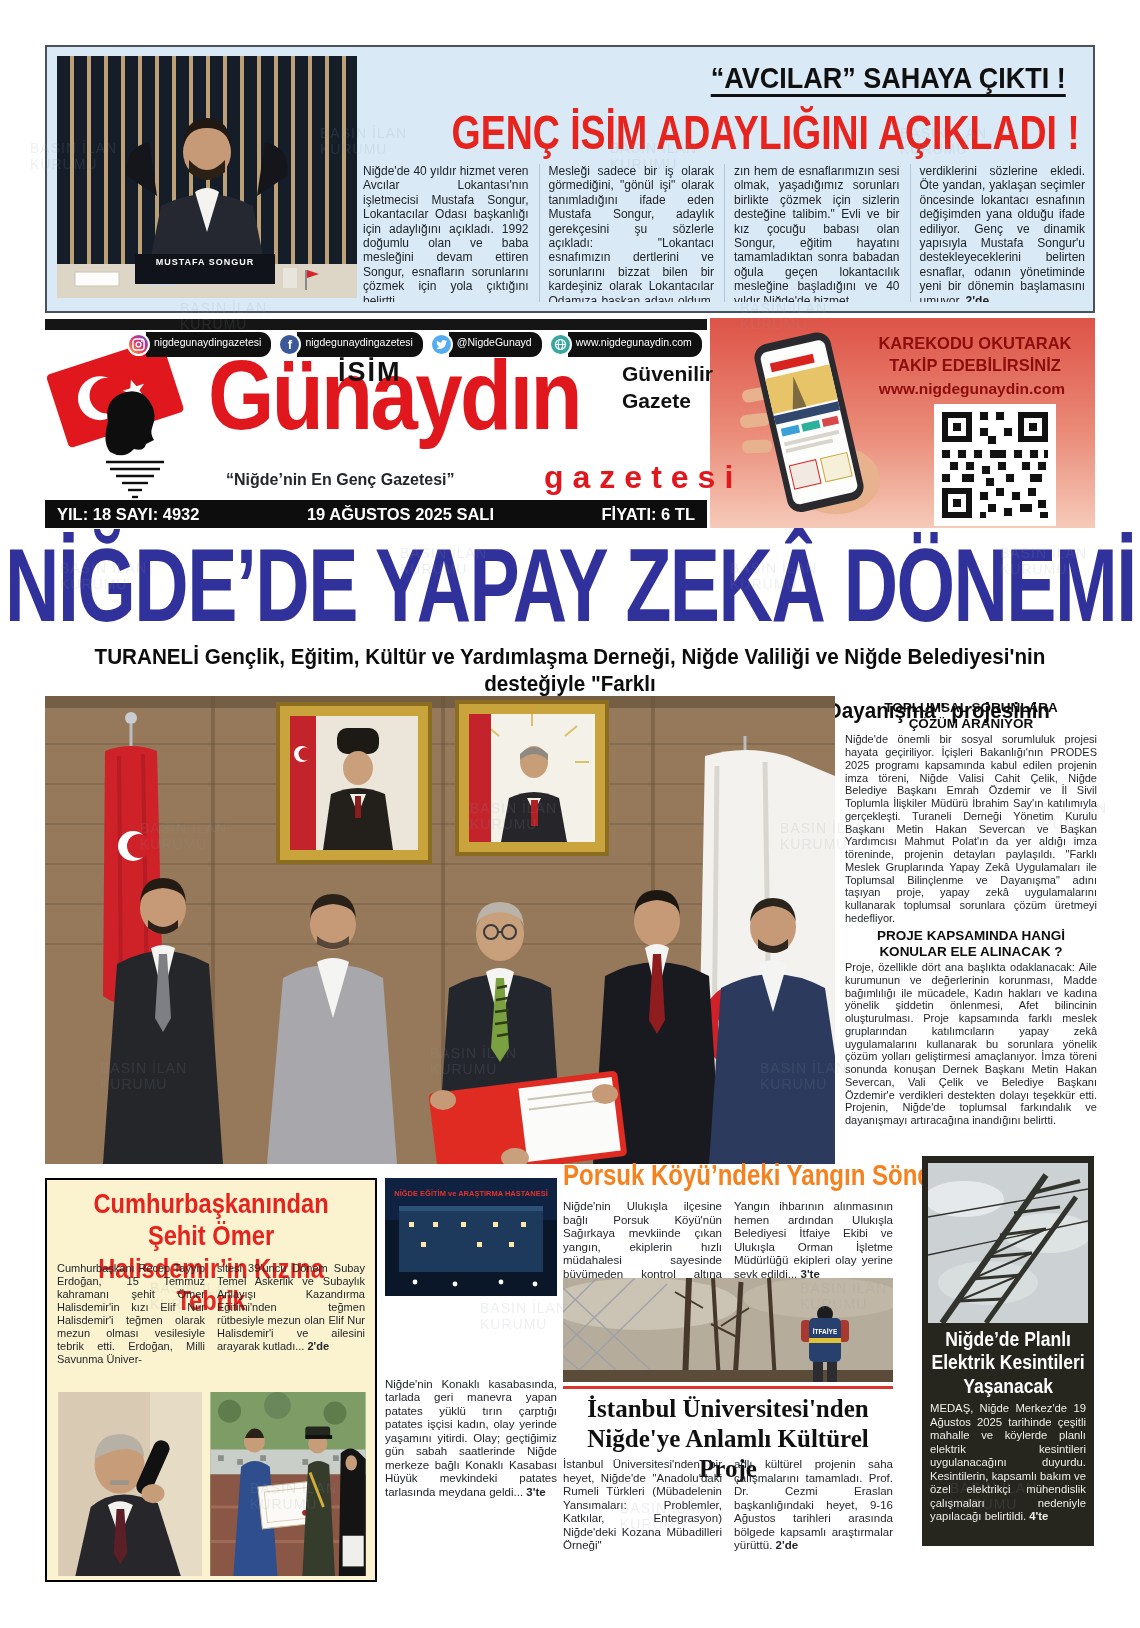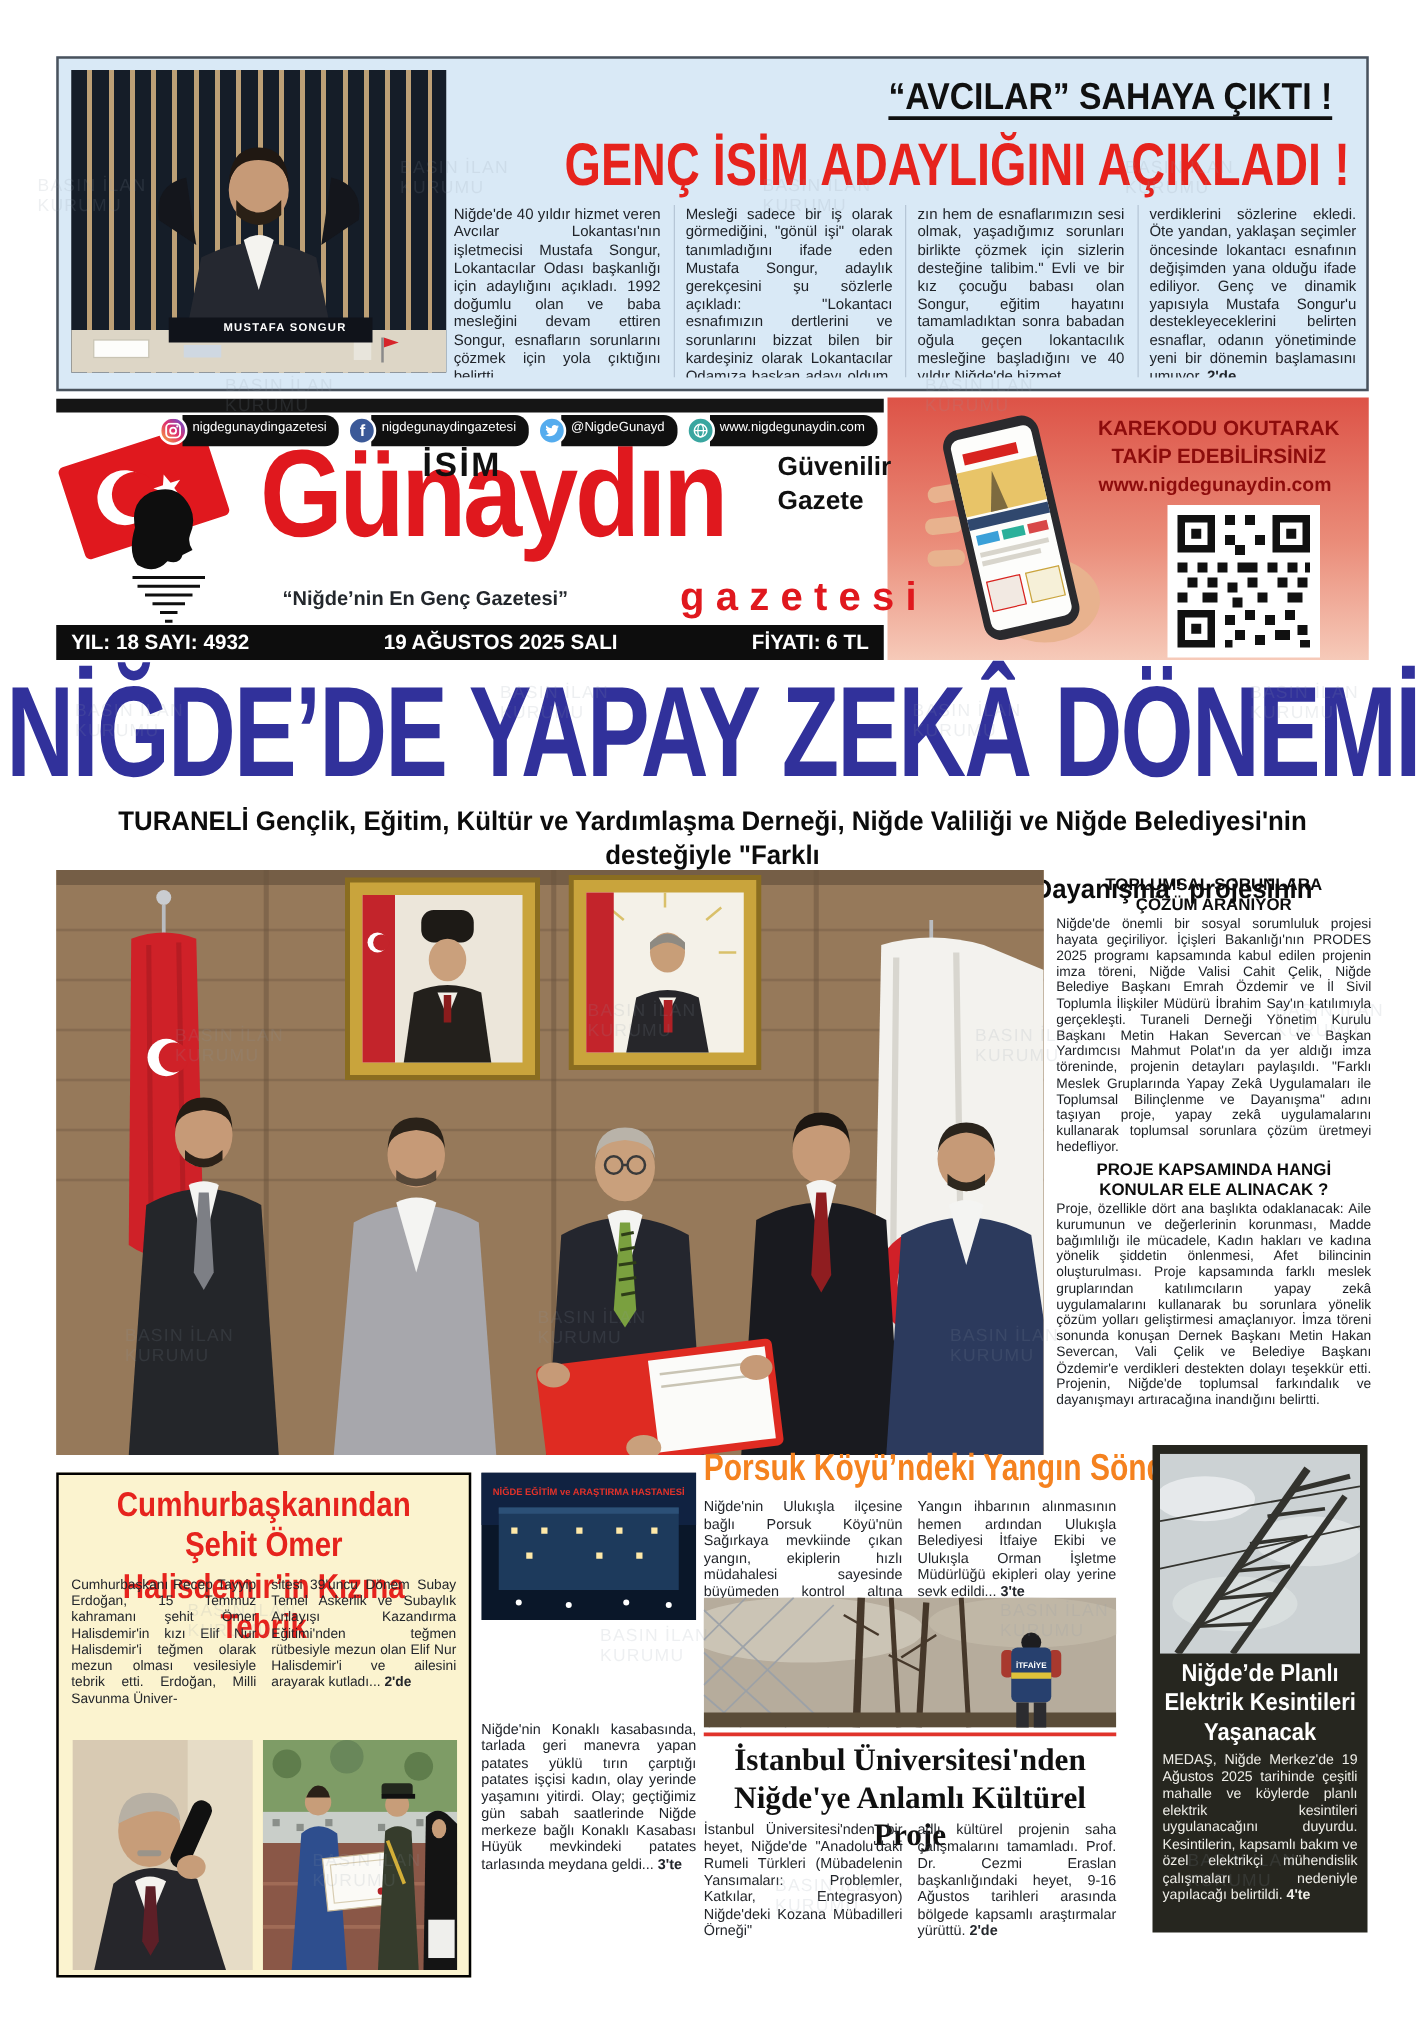--- a/index.html
+++ b/index.html
@@ -8,22 +8,22 @@
   .abs{position:absolute;}
   
   .wm-layer{position:absolute;inset:0;pointer-events:none;z-index:60;}
   .wm{position:absolute;font-weight:normal;font-size:14px;line-height:1.15;color:#8d99a6;
       opacity:.15;white-space:pre-line;letter-spacing:1px;}
   
   .topbox{left:45px;top:45px;width:1046px;height:264px;background:#d9e9f6;border:2px solid #49525c;z-index:1;}
   .songur-photo{left:10px;top:9px;width:300px;height:242px;overflow:hidden;
       background:repeating-linear-gradient(90deg,#151d28 0 13px,#bda076 13px 17px);}
   .songur-desk{position:absolute;left:0;bottom:0;width:100%;height:34px;background:#ddd6c6;}
-  .nameplate{position:absolute;left:78px;top:198px;width:140px;height:20px;background:#10131a;
-      color:#fff;font-size:9px;font-weight:bold;text-align:center;line-height:17px;letter-spacing:1px;padding-left:23px;}
+  .nameplate{position:absolute;left:78px;top:198px;width:140px;height:30px;background:#10131a;
+      color:#fff;font-size:9px;font-weight:bold;text-align:center;line-height:17px;letter-spacing:1px;}
   .kicker-wrap{left:322px;top:14px;width:716px;text-align:right;}
   .kicker{display:inline-block;font-size:30px;font-weight:900;color:#101010;transform:scaleX(.9);
       white-space:nowrap;text-decoration:underline;text-decoration-thickness:3px;text-underline-offset:6px;}
   .tophead-wrap{left:316px;top:58px;width:726px;text-align:center;}
   .tophead{display:inline-block;font-size:48px;font-weight:900;color:#e6231d;transform:scaleX(.78);white-space:nowrap;}
   .topcols{left:316px;top:117px;width:722px;height:138px;display:flex;gap:10px;overflow:hidden;}
   .topcols>div{flex:1;font-size:12px;line-height:1.2;text-align:justify;color:#20242a;}
   .topcols>div+div{border-left:1px solid #b6c6d6;padding-left:9px;}
   
   .blackbar{left:45px;top:319px;width:662px;height:11px;background:#151515;}

